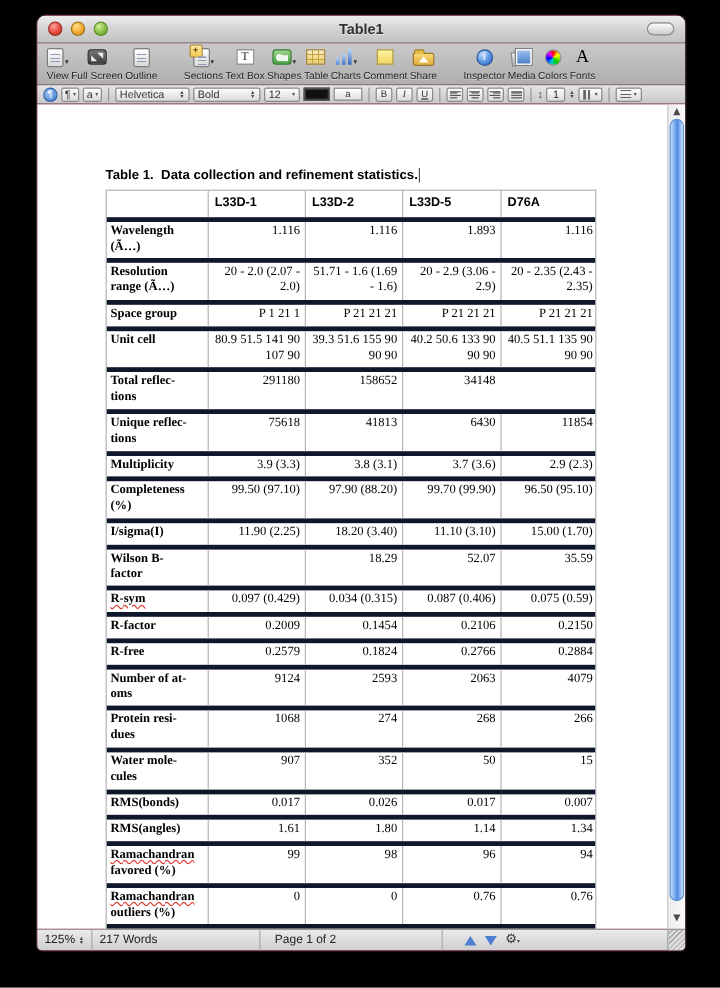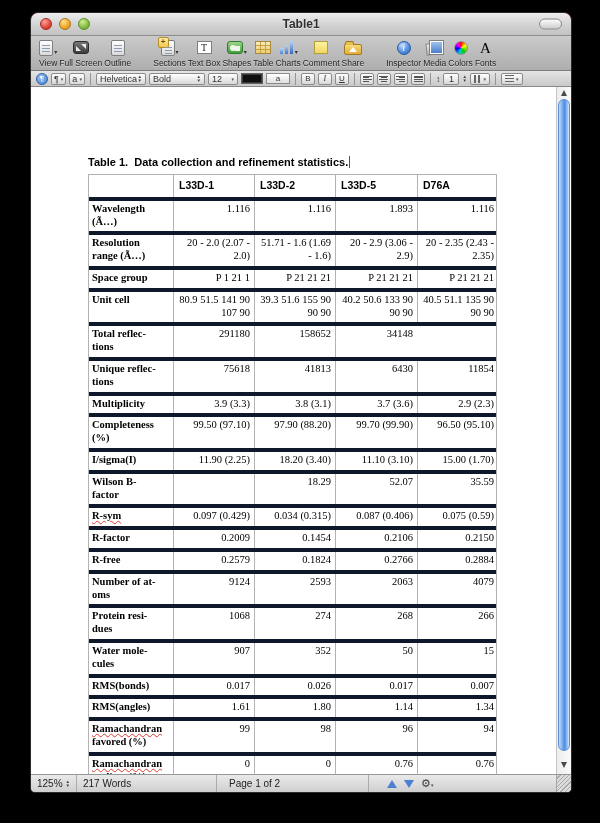--- a/index.html
+++ b/index.html
@@ -89,21 +89,21 @@
   .fb-circle { width:12px; height:12px; border-radius:50%; border:1px solid #2f62ab; color:#fff; font-size:8px;
     display:flex; align-items:center; justify-content:center; flex:0 0 auto;
     background:radial-gradient(circle at 35% 30%,#9cc4f0,#3e7cd0); }
   .fb-dd,.fb-sel,.fbtn,.al,.cols,.listdd,.lsval { height:12px; border:1px solid #8b8b8b; border-radius:2px;
     background:linear-gradient(#fefefe,#d9d9d9); display:inline-flex; align-items:center; flex:0 0 auto; }
   .fb-dd { padding:0 2px; gap:2px; }
   .car { font-size:5px; color:#555; }
   .fb-sel { padding:0 3px; justify-content:space-between; }
   .stp { display:inline-flex; flex-direction:column; line-height:3.2px; font-size:4.5px; color:#444; }
   .stp::before { content:'▲'; } .stp::after { content:'▼'; }
-  .w-fam { width:50px; } .w-face { width:56px; } .w-size { width:30px; }
+  .w-fam { width:62px; } .w-face { width:56px; } .w-size { width:30px; }
   .swatch-black { width:22px; height:11px; background:#101010; border:1px solid #5f5f5f; box-shadow:inset 0 0 0 1px #3a3a3a; flex:0 0 auto; }
   .swatch-hl { width:24px; height:11px; border:1px solid #8b8b8b; background:linear-gradient(#fff,#e0e0e0);
     display:flex; align-items:center; justify-content:center; font-size:8px; flex:0 0 auto; }
   .vdiv { width:1px; height:12px; background:#959595; margin:0 2px; flex:0 0 auto; }
   .fbtn { width:14px; justify-content:center; font-size:8px; }
   .fbtn.i { font-style:italic; font-family:"Liberation Serif",serif; }
   .fbtn.u { text-decoration:underline; }
   .al { width:14px; flex-direction:column; justify-content:center; gap:1px; padding:2px; align-items:flex-start; }
   .al i { display:block; height:1px; background:#555; }
   .al .b9 { width:9px; } .al .b6 { width:6px; }
@@ -120,21 +120,21 @@
   .scrollbar { position:absolute; right:0; top:0; bottom:0; width:15px;
     background:linear-gradient(90deg,#ededed,#fafafa); border-left:1px solid #c5c5c5; }
   .sb-up { position:absolute; top:3px; left:0; right:0; display:flex; justify-content:center; }
   .sb-down { position:absolute; bottom:6px; left:0; right:0; display:flex; justify-content:center; }
   .tri-up { width:0; height:0; border-left:3.5px solid transparent; border-right:3.5px solid transparent; border-bottom:6px solid #4a4a4a; }
   .tri-dn { width:0; height:0; border-left:3.5px solid transparent; border-right:3.5px solid transparent; border-top:6px solid #4a4a4a; }
   .sb-thumb { position:absolute; left:1px; right:1px; top:12px; height:652px; border-radius:7px; border:1px solid #5e8fd2;
     background:linear-gradient(90deg,#c6dcf8 0%,#82b1ef 30%,#4f8ce4 55%,#9cc3f3 85%,#dcebfc 100%); }
 
   .page-content { position:absolute; left:57px; top:53px; width:412px; color:#000; }
-  .caption { font-size:11px; font-weight:700; margin-bottom:6px; display:flex; align-items:center;margin-top:16px; }
+  .caption { font-size:11px; font-weight:700; margin-bottom:6px; display:flex; align-items:center; }
   .caption .cap-text { white-space:pre-wrap; }
   .caret-bar { display:inline-block; width:1px; height:12px; background:#555; margin-left:1px; }
 
   .stats-table { width:409px; border:1px solid #b3b3b3; font-size:10.5px; }
   .tr { display:grid; grid-template-columns:84px 81px 81px 82px 81px; }
   .tr + .tr { border-top:4px solid #0f172a;font-family:Liberation Serif, serif; }
   .td { border-left:1px solid #b3b3b3; padding:2px 4px 3px; line-height:1.22; min-height:13px; overflow:hidden; }
   .td:first-child { border-left:none; }
   .td.lab { font-weight:700; padding-left:3px; }
   .td.lab .line { display:block; }

